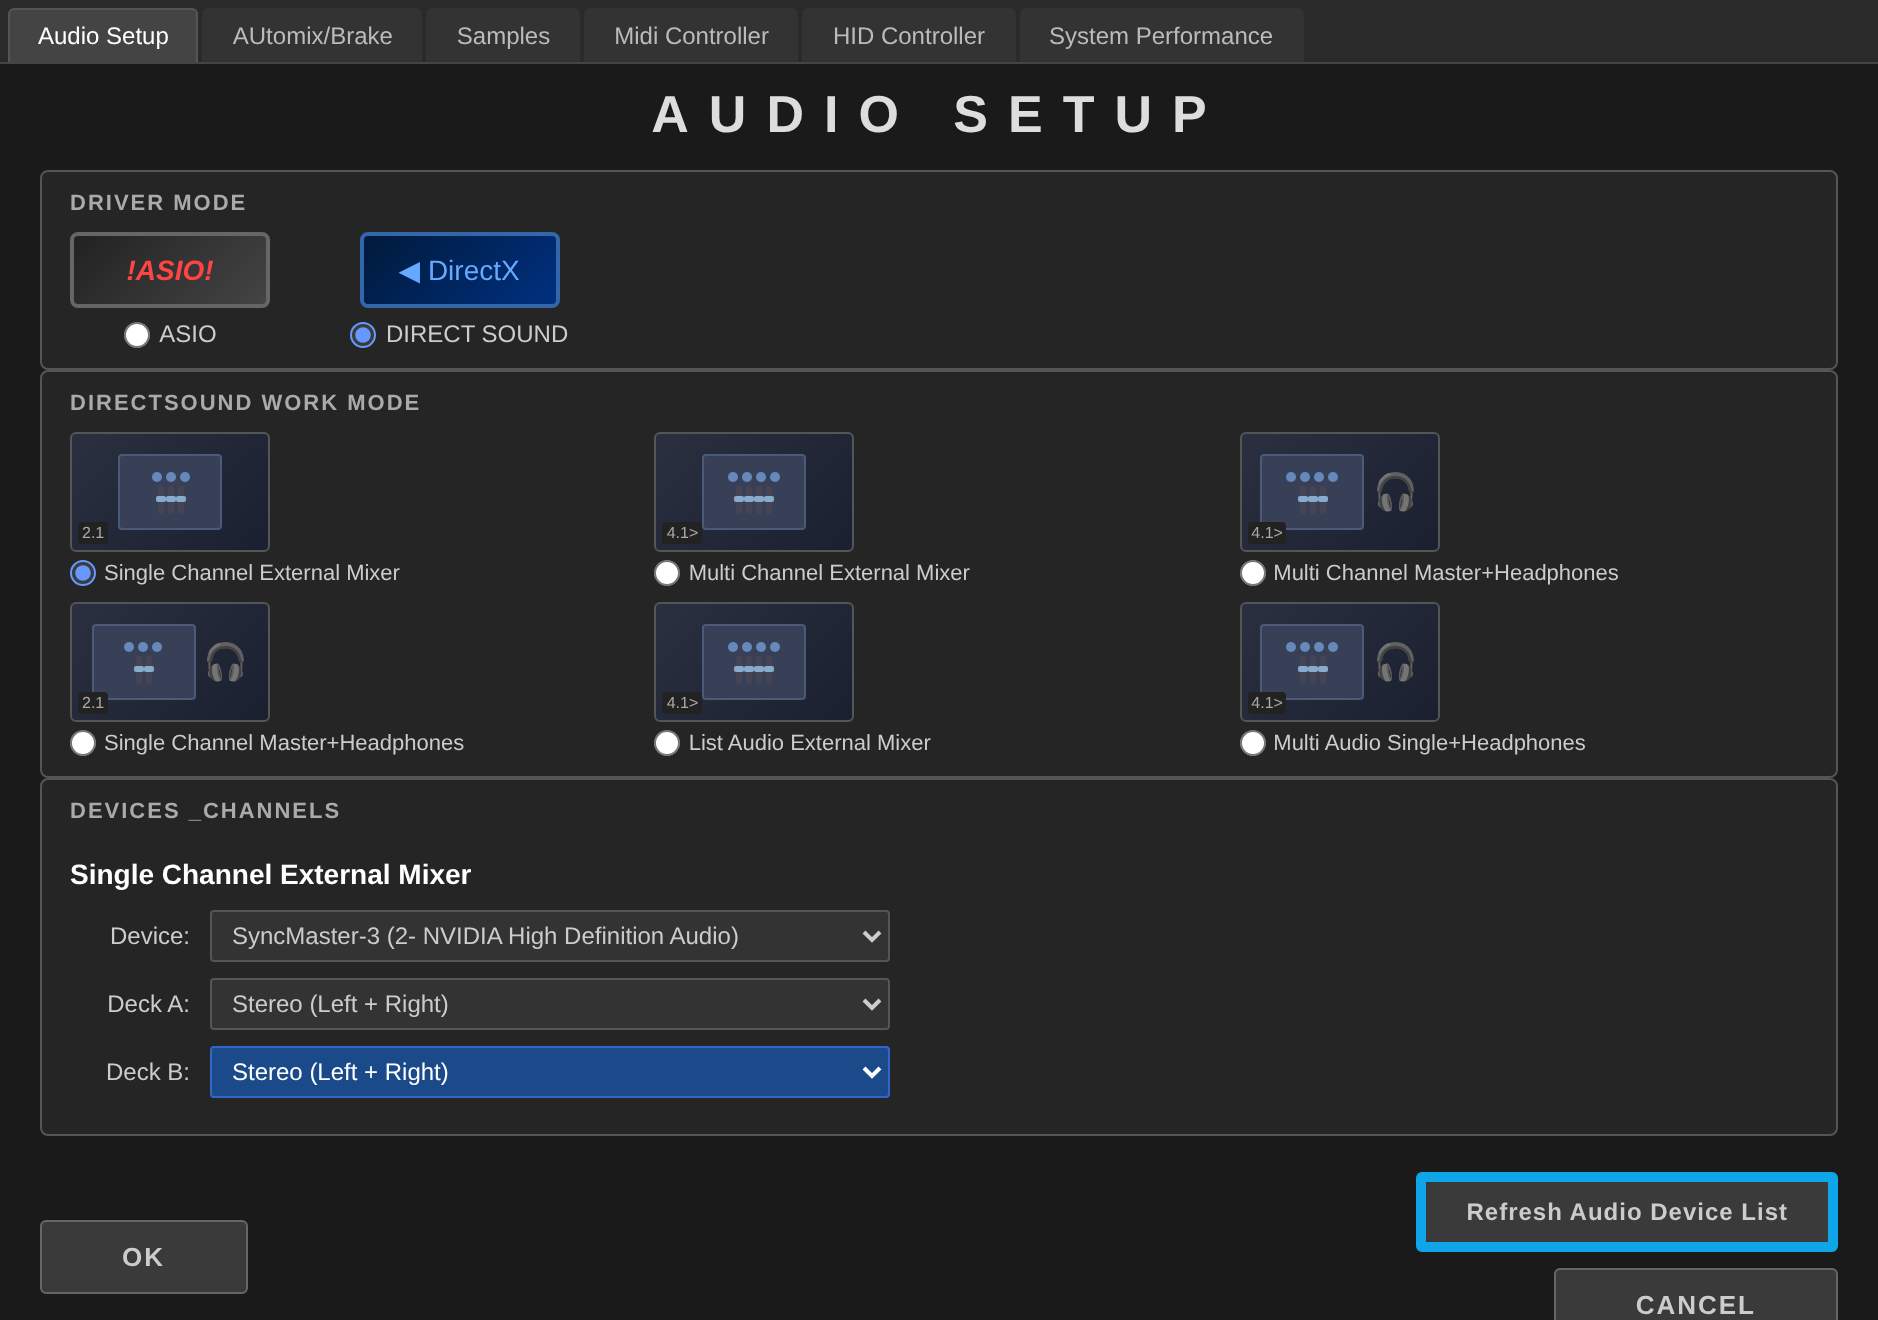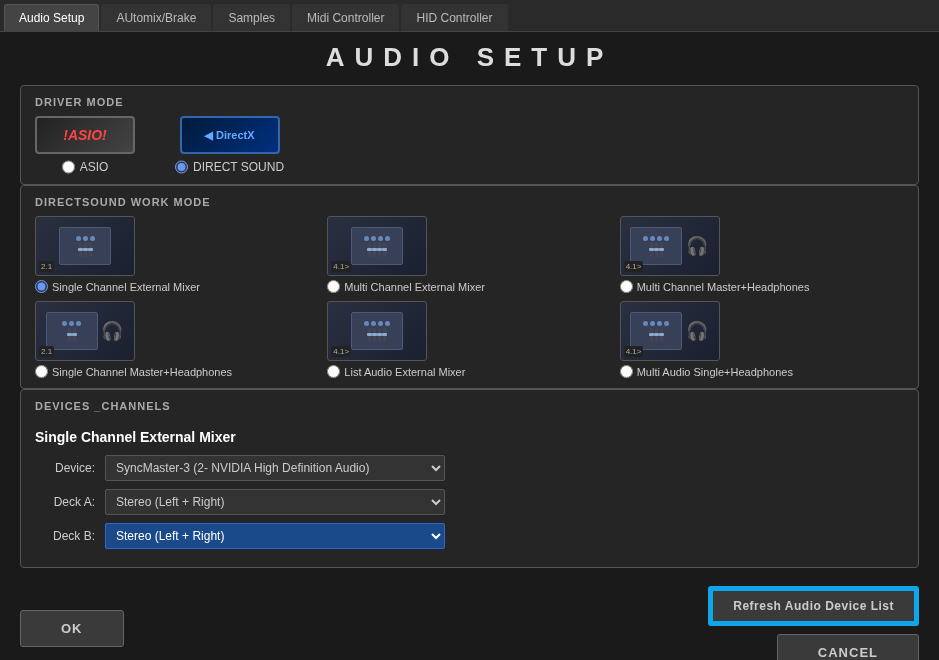--- a/index.html
+++ b/index.html
@@ -108,20 +108,21 @@
       font-weight: 900;
     }
     .directx-logo {
       background: linear-gradient(135deg, #001a3a, #003080);
       border: 2px solid #3366aa;
       color: white;
       font-size: 13px;
     }
     .radio-label {
       display: flex;
+      align-items: center;
       gap: 5px;
       font-size: 12px;
       color: #ccc;
     }
     input[type="radio"] {
       accent-color: #6699ff;
       cursor: pointer;
     }
 
     
@@ -319,20 +320,21 @@
   </style>
 </head>
 <body>
 
 <div class="tab-bar">
   <div class="tab active">Audio Setup</div>
   <div class="tab">AUtomix/Brake</div>
   <div class="tab">Samples</div>
   <div class="tab">Midi Controller</div>
   <div class="tab">HID Controller</div>
+  <div class="tab">System Performance</div>
 </div>
 
 <div class="main-content">
 
   <div class="page-title">AUDIO   SETUP</div>
 
   <div class="section-box">
     <div class="section-label">DRIVER MODE</div>
     <div class="driver-mode-row">
 
@@ -342,21 +344,21 @@
         </div>
         <label class="radio-label">
           <input type="radio" name="driver_mode" value="asio" style="">
           <span>ASIO</span>
         </label>
       </div>
 
       <div class="driver-option">
         <div class="driver-logo directx-logo">
           <div style="display:flex;flex-direction:column;align-items:center;">
-            <span style="font-size:11px;color:#66aaff;font-weight:bold;">◀ DirectX</span>
+            <span style="font-size:14px;color:#66aaff;font-weight:normal;">◀ DirectX</span>
           </div>
         </div>
         <label class="radio-label">
           <input type="radio" name="driver_mode" value="directsound" checked="" style="">
           <span>DIRECT SOUND</span>
         </label>
       </div>
     </div>
   </div>
 

